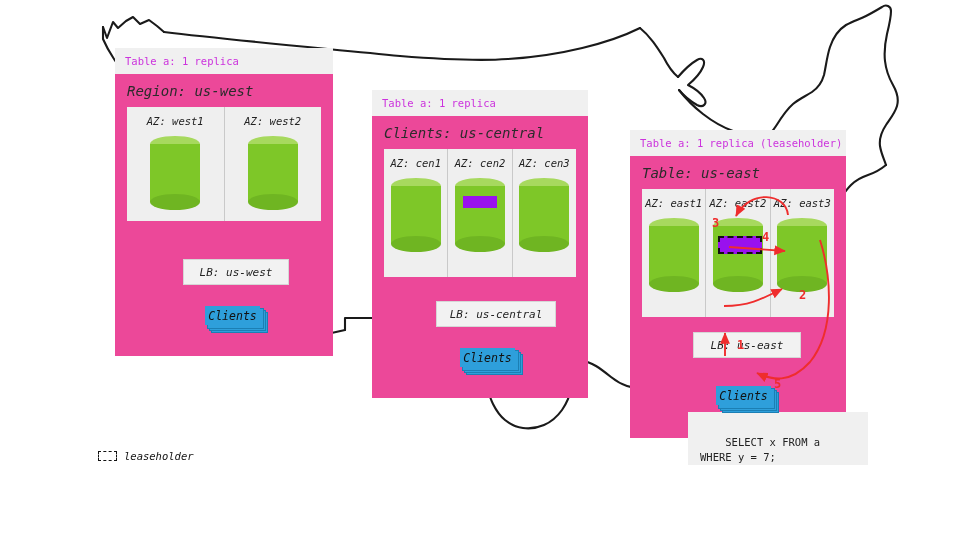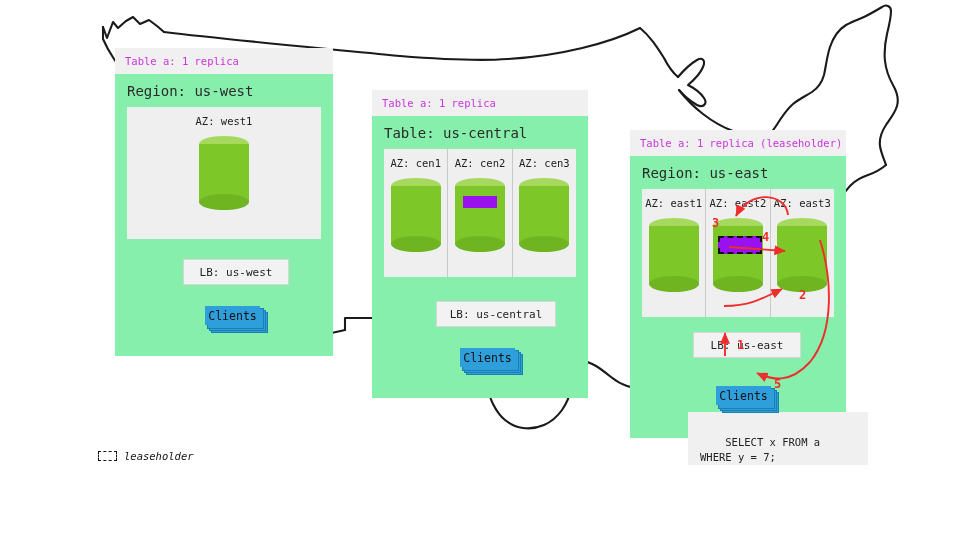--- a/index.html
+++ b/index.html
@@ -19,22 +19,23 @@
     display:flex;align-items:center;
     padding-left:10px;
   }
   .panel-head .ttl{
     color:#cc33dd;
     font-size:10.5px;
     letter-spacing:0px;
     white-space:nowrap;
   }
   .panel-body{
-    background:#86efac;
+    background:#ec4899;
     position:relative;
+    font-style:italic;
   }
   .region-title{
     font-size:14px;color:#2b2b2b;
     padding:9px 0 8px 12px;
     white-space:nowrap;
   }
   .az-strip{
     background:#efefef;
     margin:0 12px;
     display:flex;
@@ -232,23 +233,31 @@
     </g>
   </svg>
 
   <div class="panel" style="left:95px;top:48px;width:238px;">
     <div class="panel-head">
       <span class="ttl">Table a: 1 replica</span>
     </div>
     <div class="panel-body" style="height:282px;">
       <div class="region-title">Region: us-west</div>
 
-      <div class="az-strip" style="height:132px;">
+      <div class="az-strip" style="height:114px;">
         <div class="az-cell">
           <span class="az-label">AZ: west1</span>
+          <div class="cyl" style="width:50px;height:74px;">
+            <div class="top" style="height:16px;"></div>
+            <div class="body" style="top:8px;bottom:8px;"></div>
+            <div class="bot" style="height:16px;"></div>
+          </div>
+        </div>
+        <div class="az-cell">
+          <span class="az-label">AZ: west2</span>
           <div class="cyl" style="width:50px;height:74px;">
             <div class="top" style="height:16px;"></div>
             <div class="body" style="top:8px;bottom:8px;"></div>
             <div class="bot" style="height:16px;"></div>
           </div>
         </div>
       </div>
 
       <div class="lb" style="left:68px;top:185px;width:104px;height:24px;">
         <span>LB: us-west</span>
@@ -263,21 +272,21 @@
         </div>
       </div>
     </div>
   </div>
 
   <div class="panel" style="left:352px;top:90px;width:236px;">
     <div class="panel-head">
       <span class="ttl">Table a: 1 replica</span>
     </div>
     <div class="panel-body" style="height:282px;">
-      <div class="region-title">Table: us-central</div>
+      <div class="region-title">Clients: us-central</div>
 
       <div class="az-strip" style="height:128px;">
         <div class="az-cell">
           <span class="az-label">AZ: cen1</span>
           <div class="cyl" style="width:50px;height:74px;">
             <div class="top" style="height:16px;"></div>
             <div class="body" style="top:8px;bottom:8px;"></div>
             <div class="bot" style="height:16px;"></div>
           </div>
         </div>
@@ -313,21 +322,21 @@
         </div>
       </div>
     </div>
   </div>
 
   <div class="panel" style="left:610px;top:130px;width:236px;">
     <div class="panel-head">
       <span class="ttl">Table a: 1 replica (leaseholder)</span>
     </div>
     <div class="panel-body" style="height:282px;">
-      <div class="region-title">Region: us-east</div>
+      <div class="region-title">Table: us-east</div>
 
       <div class="az-strip" style="height:128px;">
         <div class="az-cell">
           <span class="az-label">AZ: east1</span>
           <div class="cyl" style="width:50px;height:74px;">
             <div class="top" style="height:16px;"></div>
             <div class="body" style="top:8px;bottom:8px;"></div>
             <div class="bot" style="height:16px;"></div>
           </div>
         </div>

